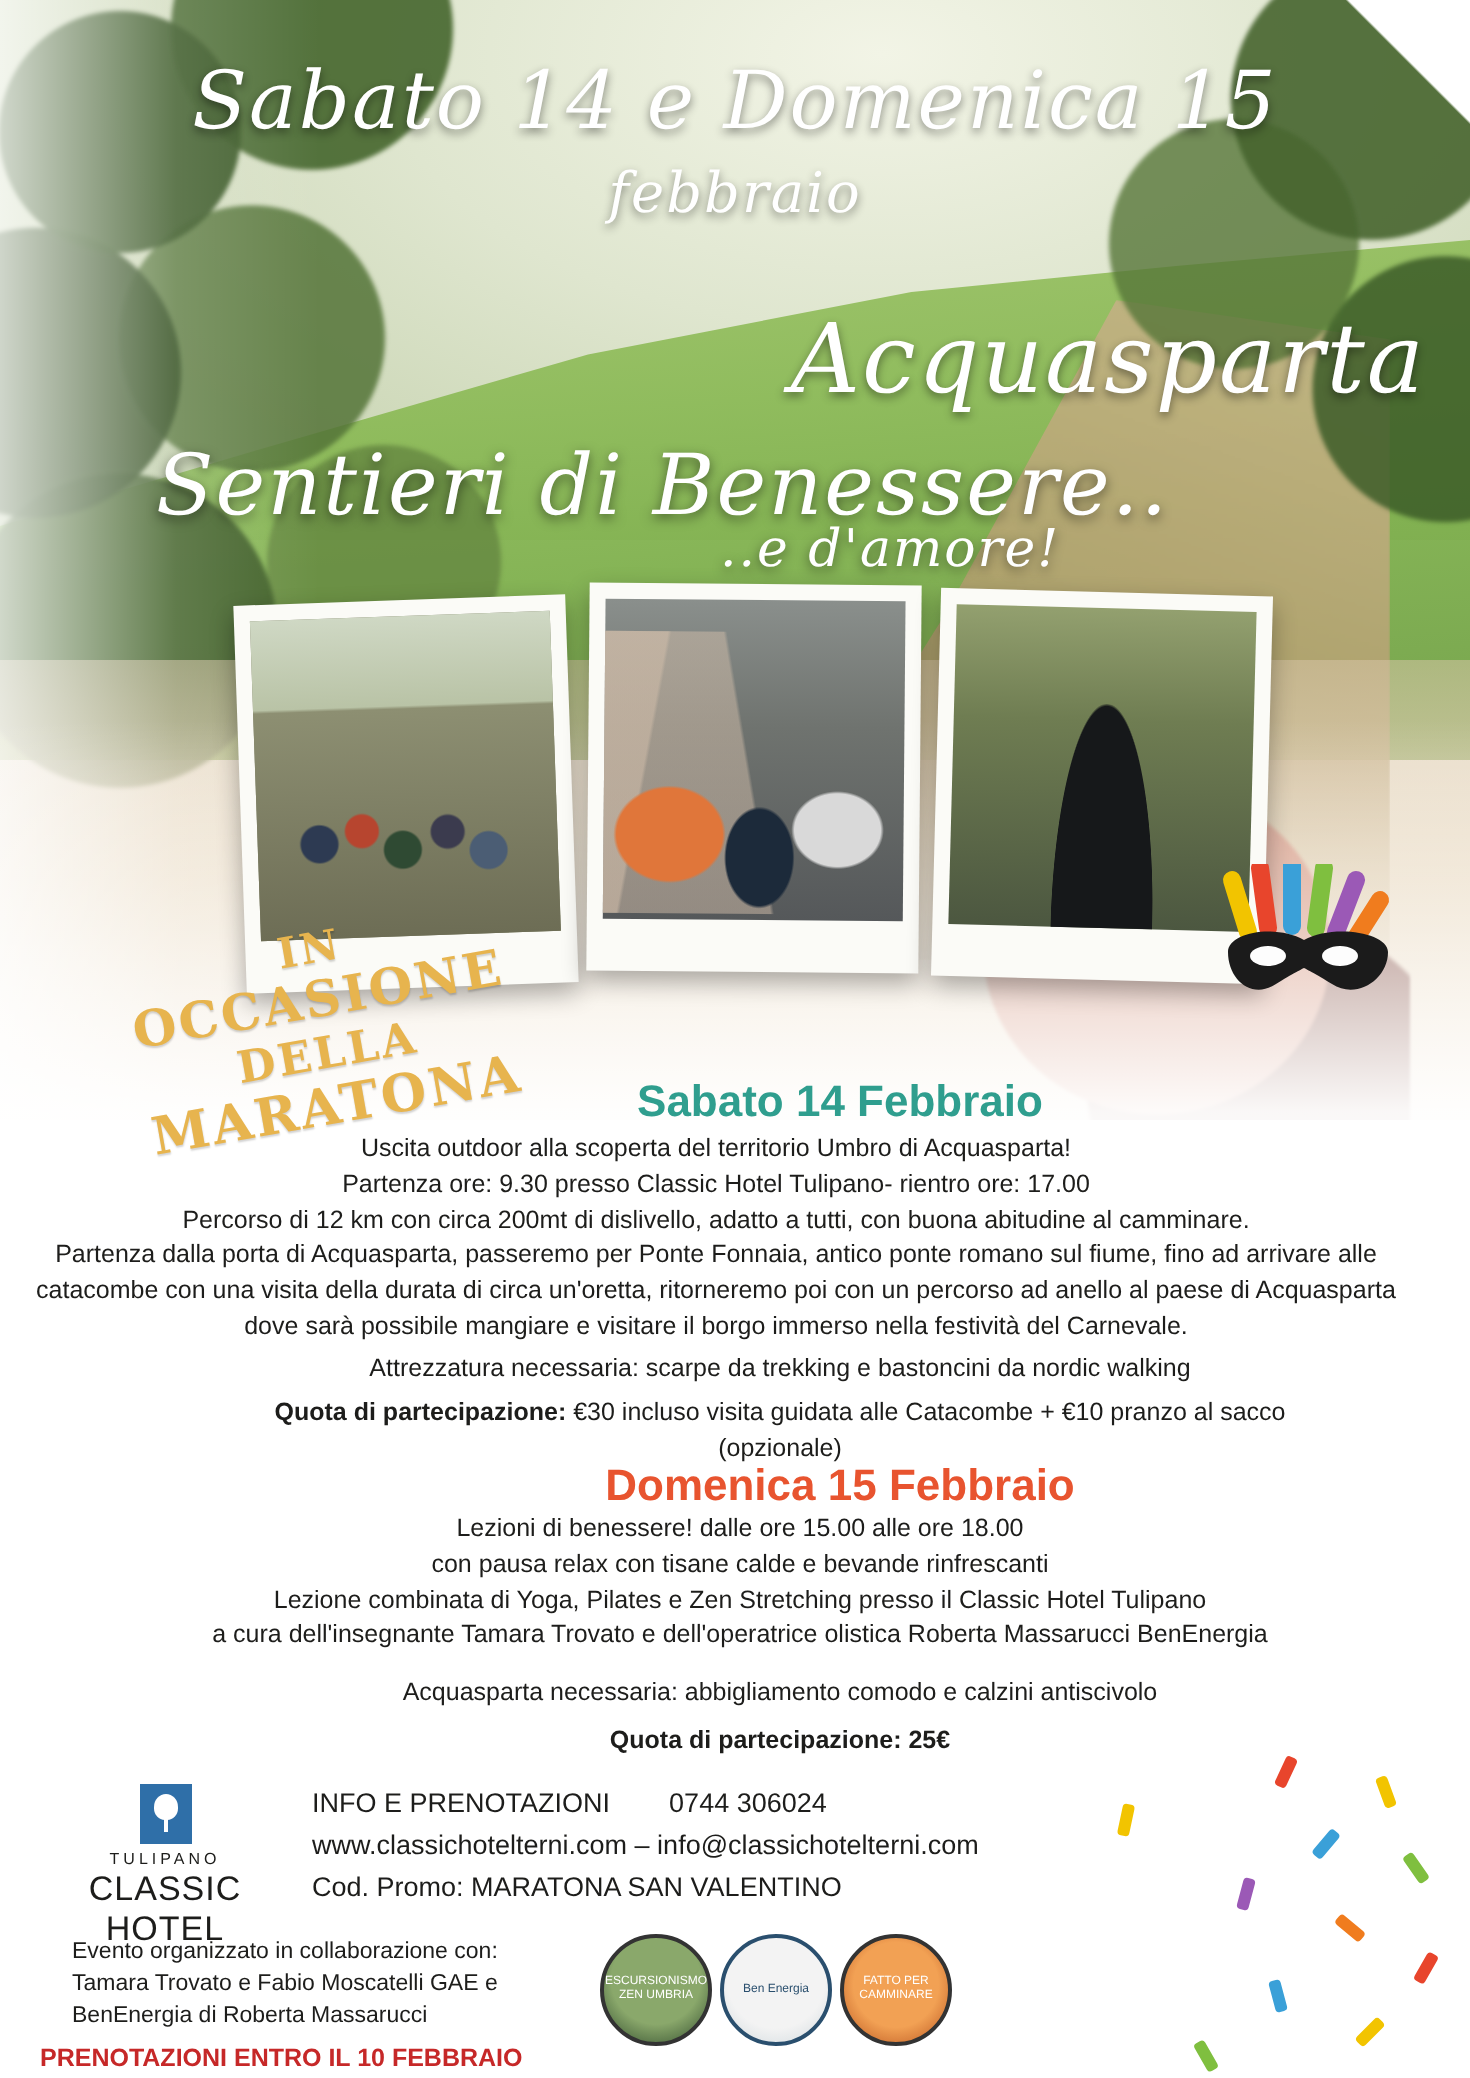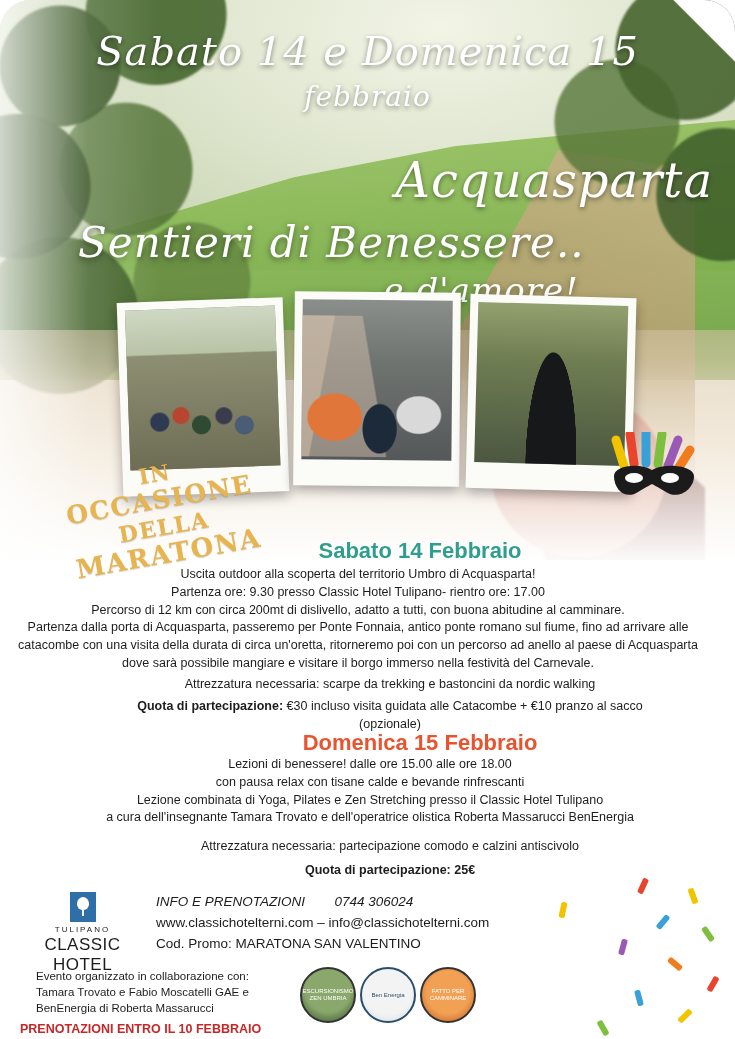--- a/index.html
+++ b/index.html
@@ -14,21 +14,20 @@
     overflow: hidden;
     position: relative;
   }
 
   #poster {
     position: relative;
     width: 735px;
     height: 1039px;
     overflow: hidden;
     background: #ffffff;
-    border-radius: 31px;
   }
 
   
   .hero {
     position: absolute;
     left: 0; top: 0;
     width: 735px;
     height: 560px;
     overflow: hidden;
   }
@@ -129,22 +128,22 @@
   }
   #subtitle-main {
     position: absolute;
     left: 78px; top: 218px;
     font-size: 42px;
     color: #ffffff;
     text-shadow: 0 2px 6px rgba(0,0,0,.5);
   }
   #subtitle-love {
     position: absolute;
-    left: 360px; top: 270px;
-    font-size: 34px;
+    left: 360px; top: 260px;
+    font-size: 26px;
     color: #ffffff;
     text-shadow: 0 2px 6px rgba(0,0,0,.5);
   }
 
   
   .polaroid {
     position: absolute;
     background: #fbfbf7;
     box-shadow: 0 5px 12px rgba(0,0,0,.32);
     padding: 8px 8px 26px 8px;
@@ -270,21 +269,21 @@
   }
   #hotel-logo .tulip-label { font-size: 8px; letter-spacing: 2px; color: #1d1d1b; margin-top: 3px; }
   #hotel-logo .hotel-name { font-size: 17px; letter-spacing: .5px; color: #1d1d1b; margin-top: 1px; }
 
   .contact-line {
     position: absolute;
     font-size: 13.5px;
     color: #1d1d1b;
     left: 156px;
   }
-  #contact-info  { top: 10px; font-style: italic; }
+  #contact-info  { top: 10px; }
   #contact-web   { top: 31px; text-align: right; }
   #contact-promo { top: 52px; }
 
   .org-line { position: absolute; left: 20px; font-size: 11.5px; color: #1d1d1b; padding-left: 16px; }
   #org-1 { top: 86px; }
   #org-2 { top: 102px; }
   #org-3 { top: 118px; }
   #deadline {
     position: absolute; left: 20px; top: 138px;
     font-size: 12.5px; font-weight: bold; color: #c62828;
@@ -385,21 +384,21 @@
   <div class="day-title" id="sunday-title">Domenica 15 Febbraio</div>
 
   <div class="body-text" id="sunday-body">
     <div>Lezioni di benessere! dalle ore 15.00 alle ore 18.00</div>
     <div>con pausa relax con tisane calde e bevande rinfrescanti</div>
     <div>Lezione combinata di Yoga, Pilates e Zen Stretching presso il Classic Hotel Tulipano</div>
     <div>a cura dell'insegnante Tamara Trovato e dell'operatrice olistica Roberta Massarucci BenEnergia</div>
   </div>
 
   <div class="body-text" id="sunday-gear">
-    <div>Attrezzatura necessaria: partecipazione comodo e calzini antiscivolo</div>
+    <div>Acquasparta necessaria: abbigliamento comodo e calzini antiscivolo</div>
     <div class="bold" style="margin-top:6px;">Quota di partecipazione: 25€</div>
   </div>
 
   <div id="footer">
 
     <div id="hotel-logo">
       <div class="tulip-box"></div>
       <div class="tulip-label">TULIPANO</div>
       <div class="hotel-name">CLASSIC HOTEL</div>
     </div>

